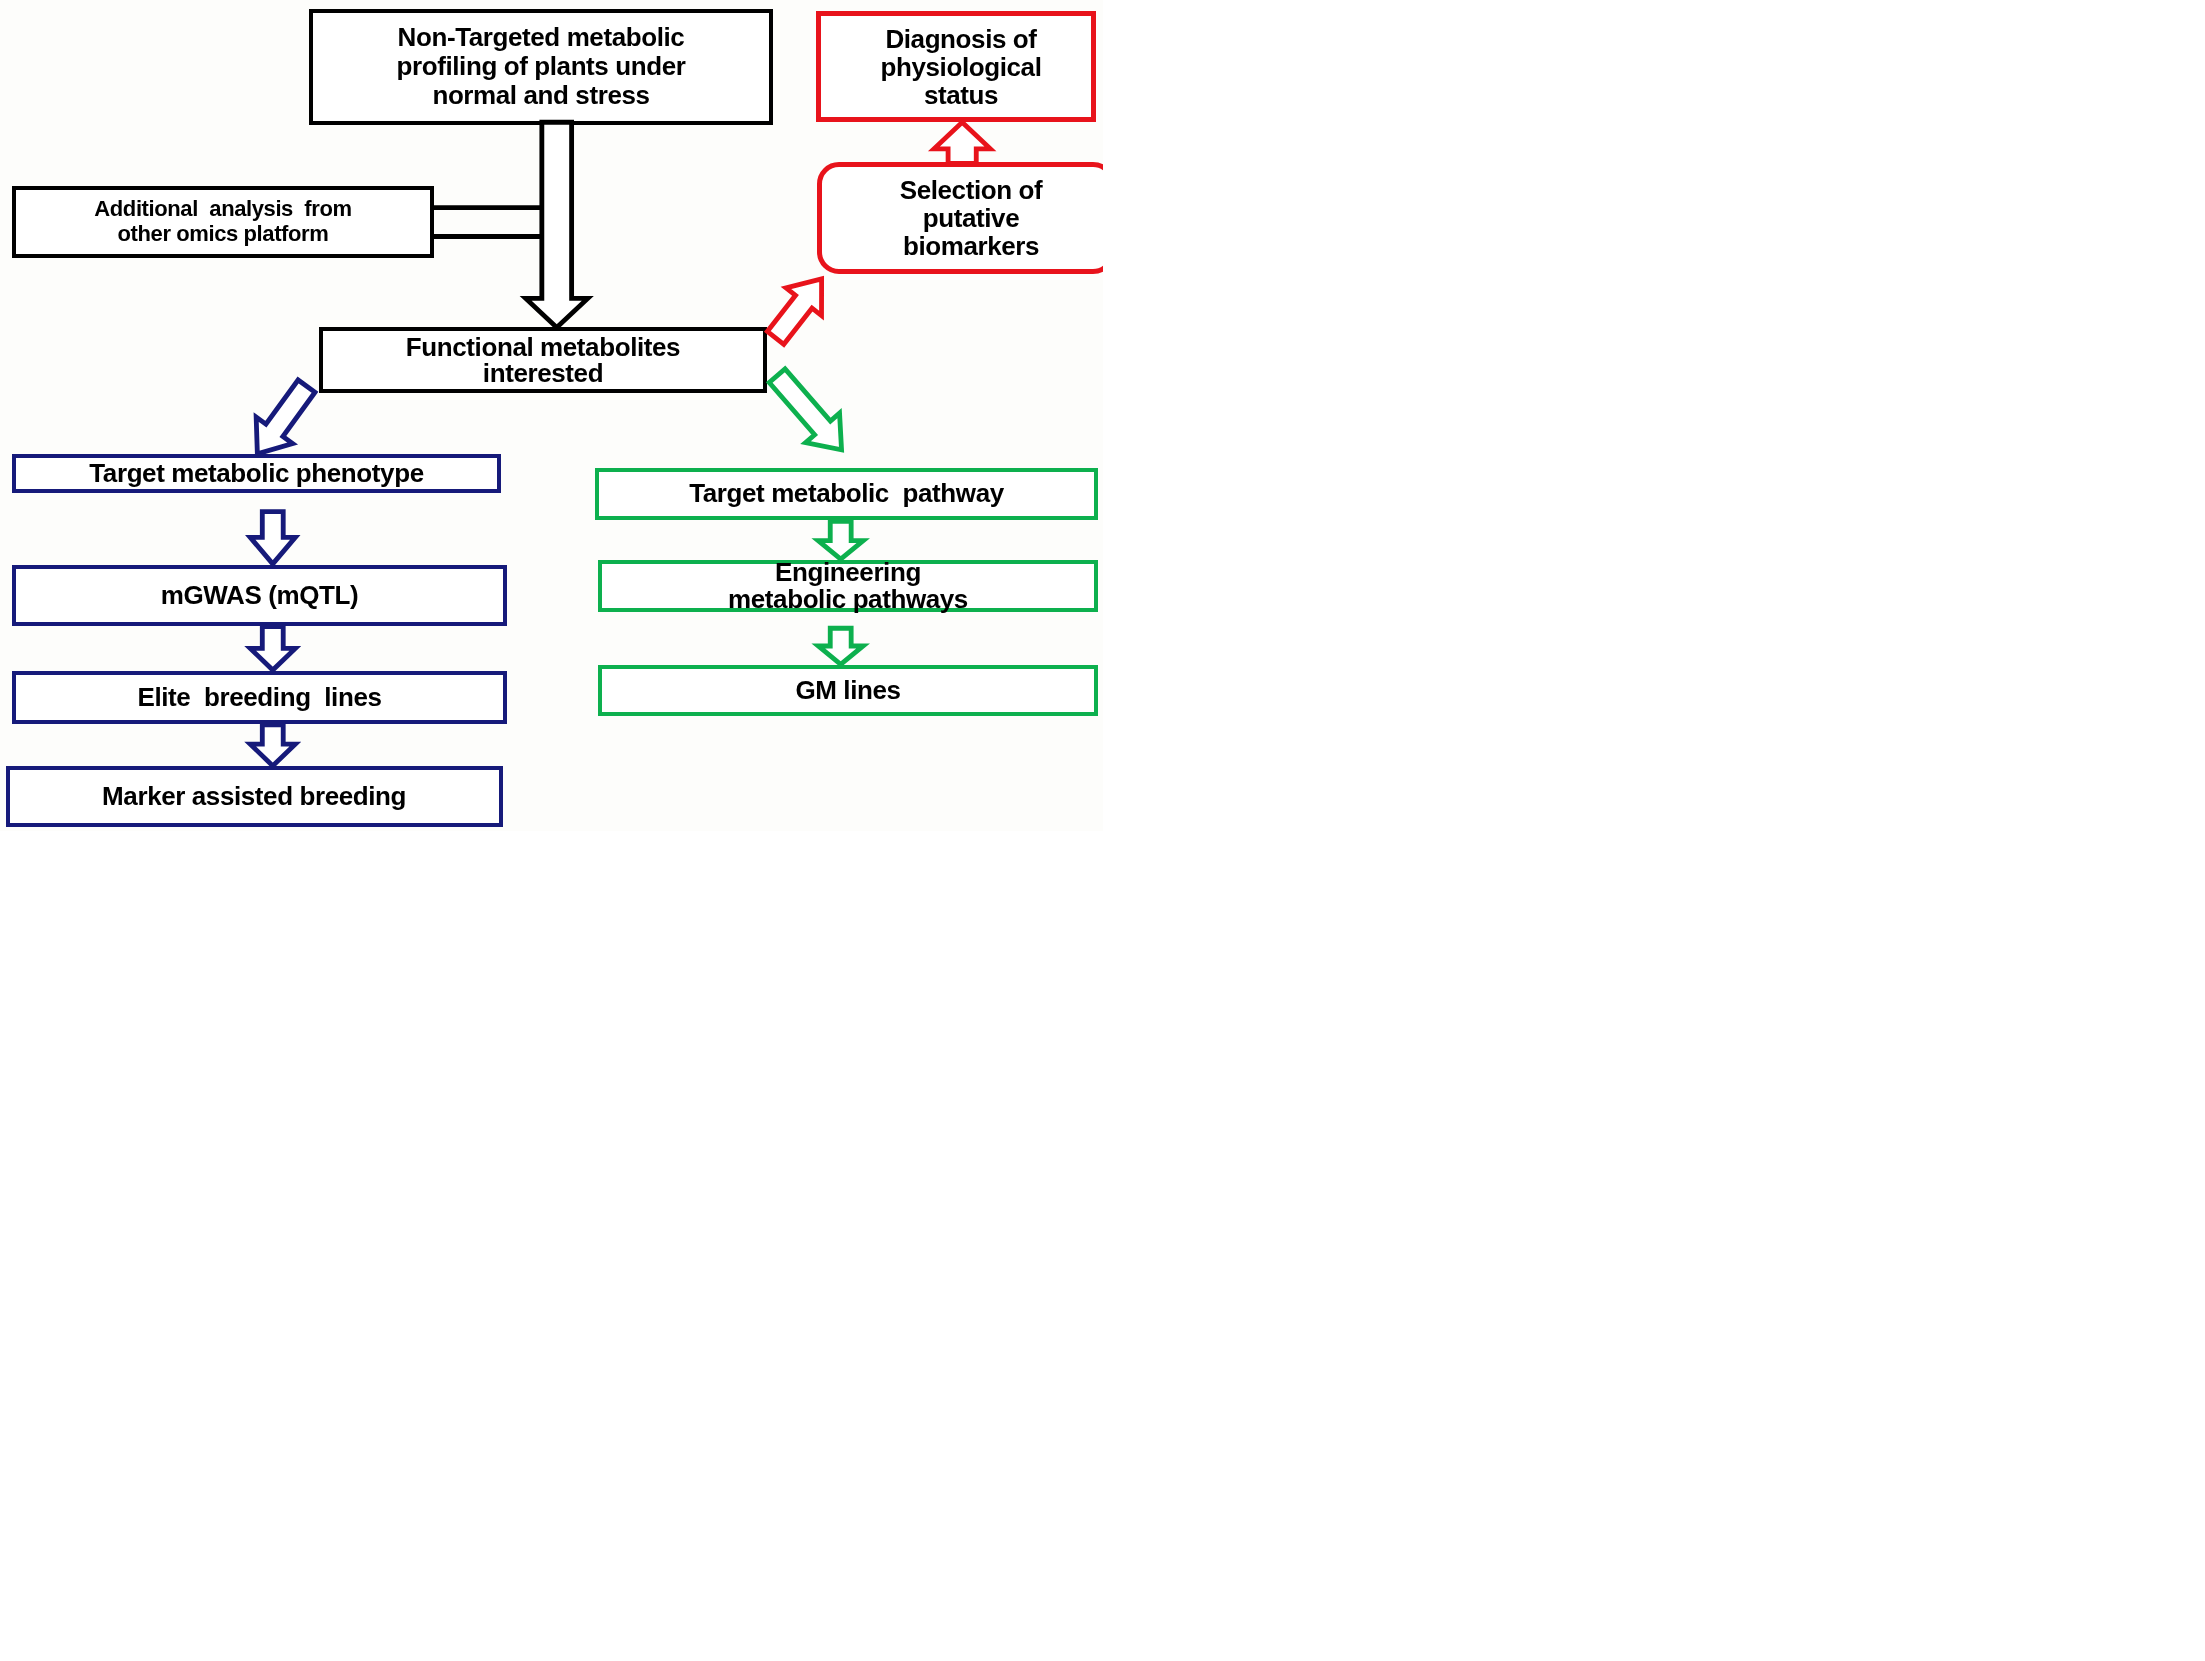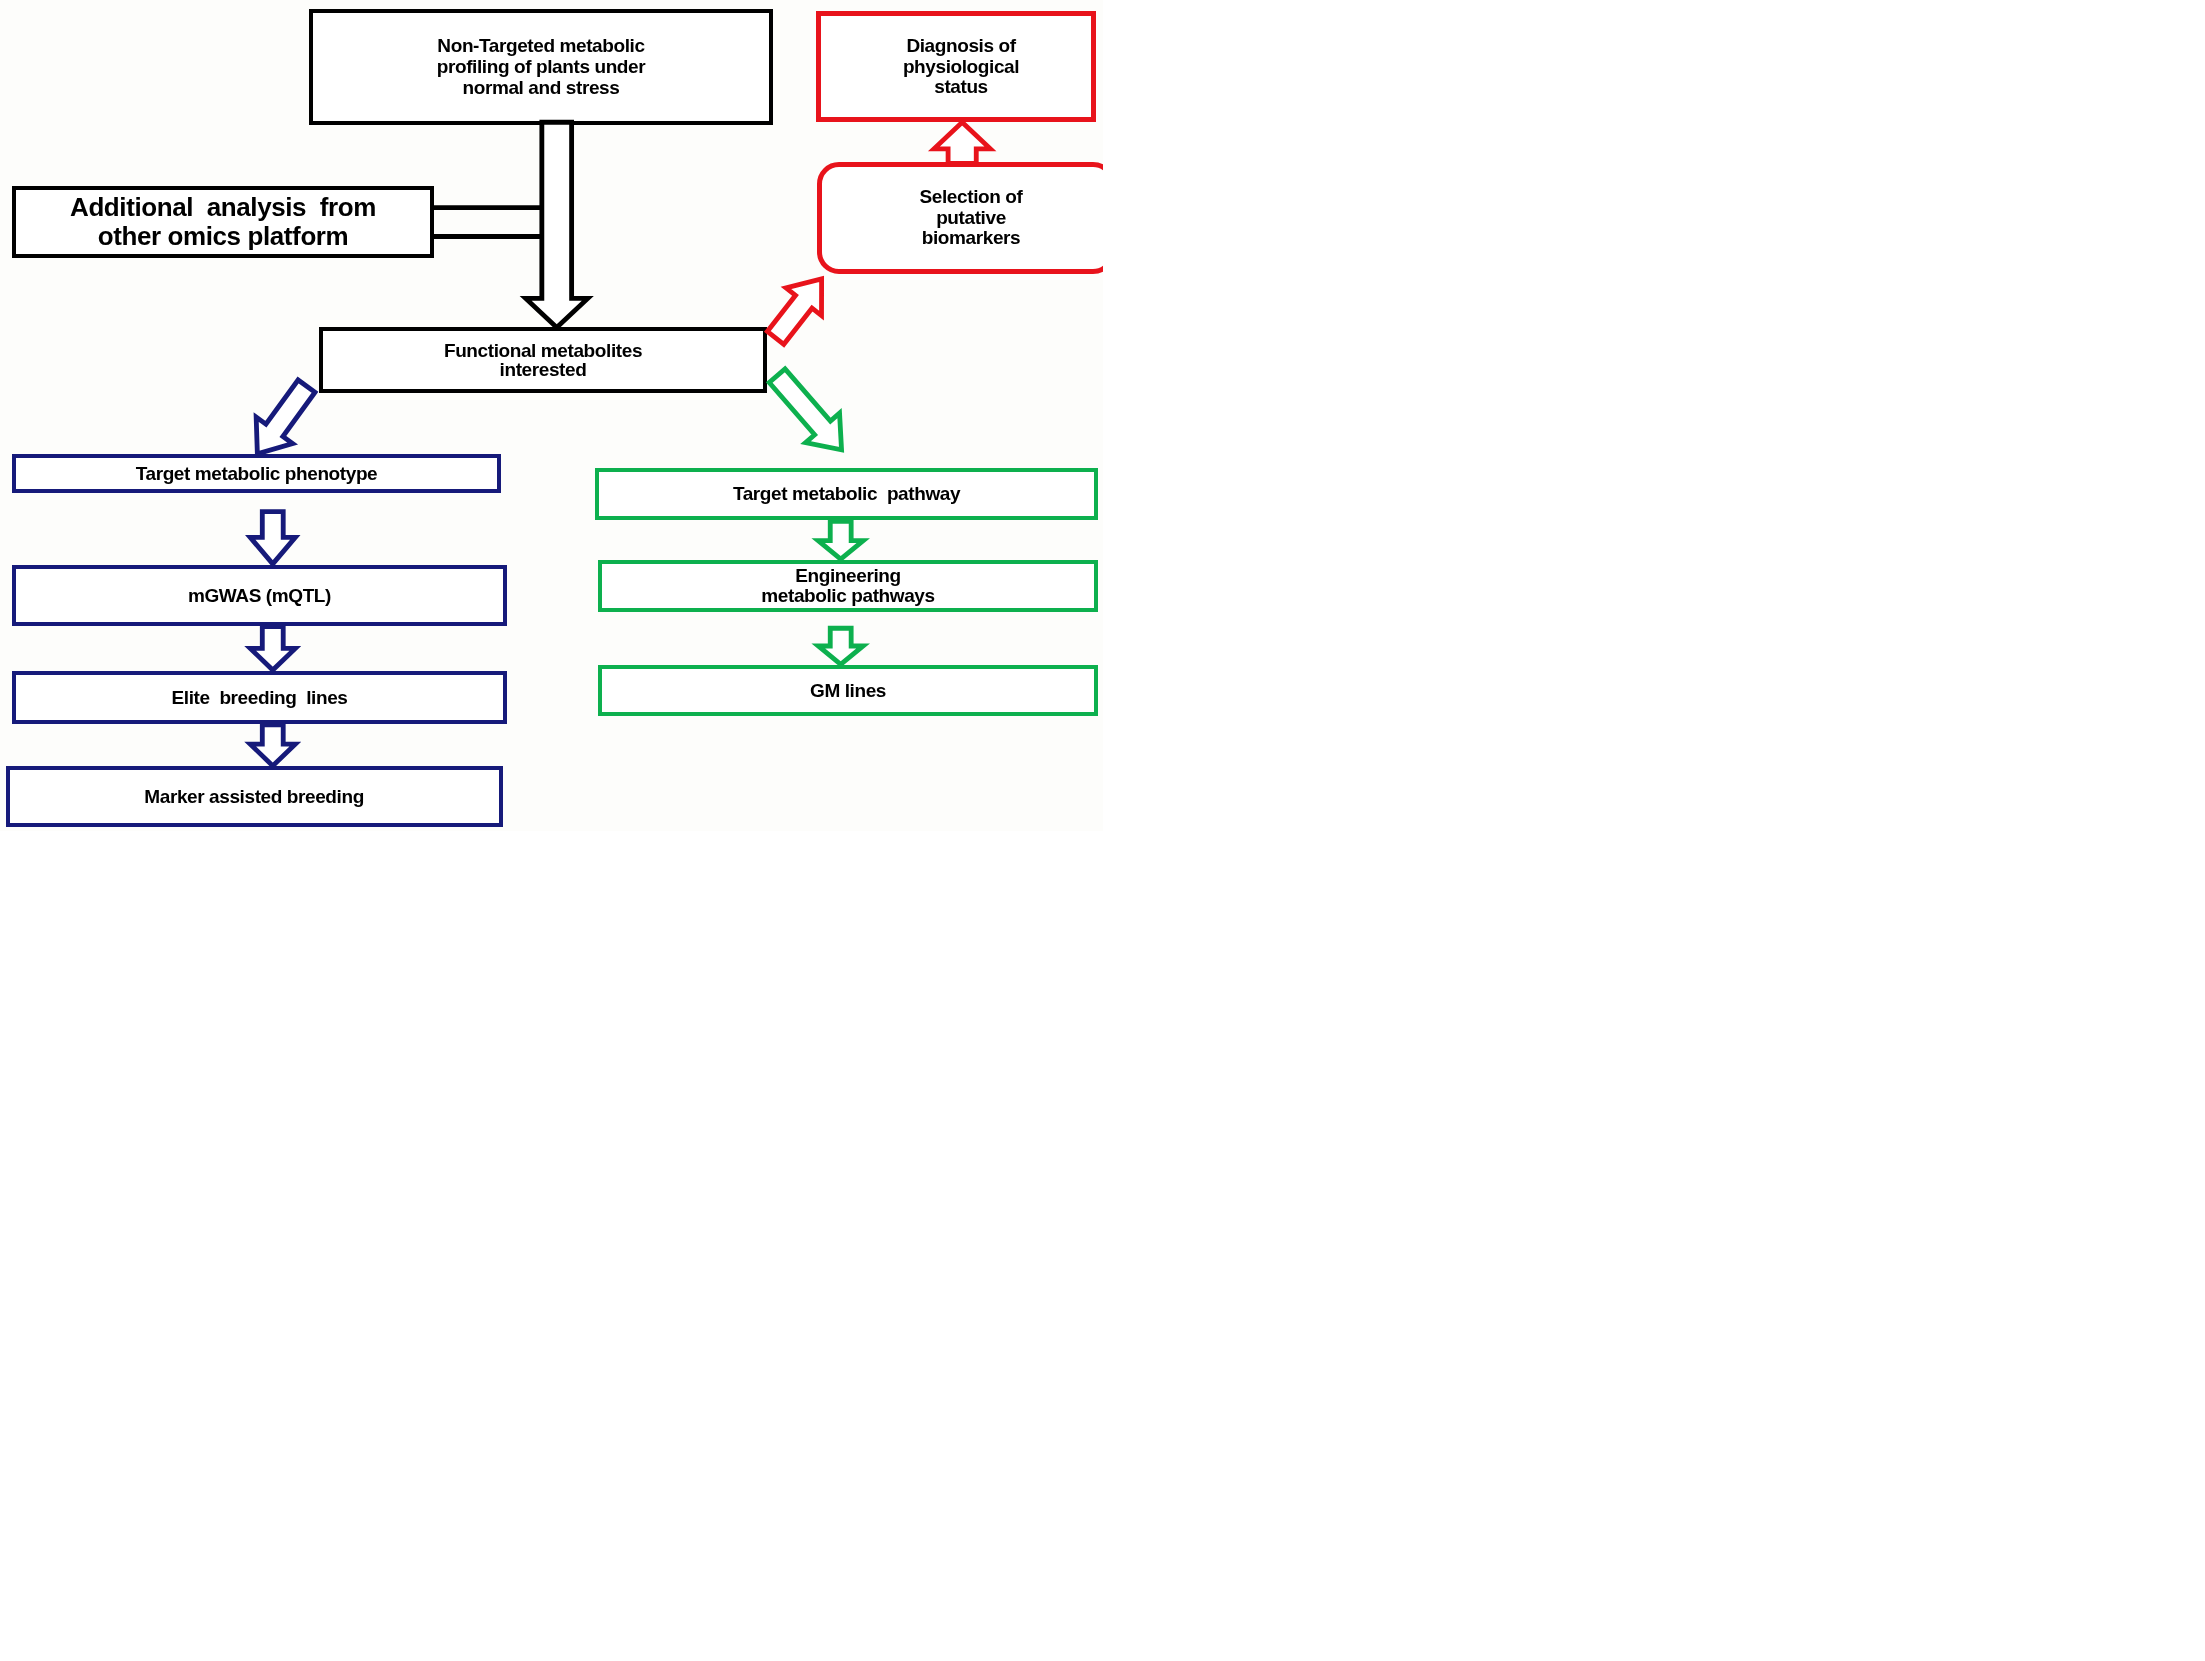--- a/index.html
+++ b/index.html
@@ -21,30 +21,30 @@
     display: flex;
     align-items: center;
     justify-content: center;
     text-align: center;
     box-sizing: border-box;
     z-index: 1;
   }
   .box .label {
     font-weight: bold;
     color: #000000;
-    font-size: 19px;
+    font-size: 26px;
     line-height: 1.12;
     white-space: pre-wrap;
     letter-spacing: -0.4px;
   }
   .border-black { border: 4.8px solid #000000; }
   .border-red   { border: 5.6px solid #e8131b; padding-left: 10px; }
   .border-navy  { border: 4.8px solid #161a7a; }
   .border-green { border: 4.8px solid #0db04e; }
-  .small-label .label { font-size: 26px; }
+  .small-label .label { font-size: 22px; }
   #arrow-layer {
     position: absolute;
     left: 0; top: 0;
     width: 1103px;
     height: 831px;
     z-index: 2;
     pointer-events: none;
   }
 </style>
 </head>

